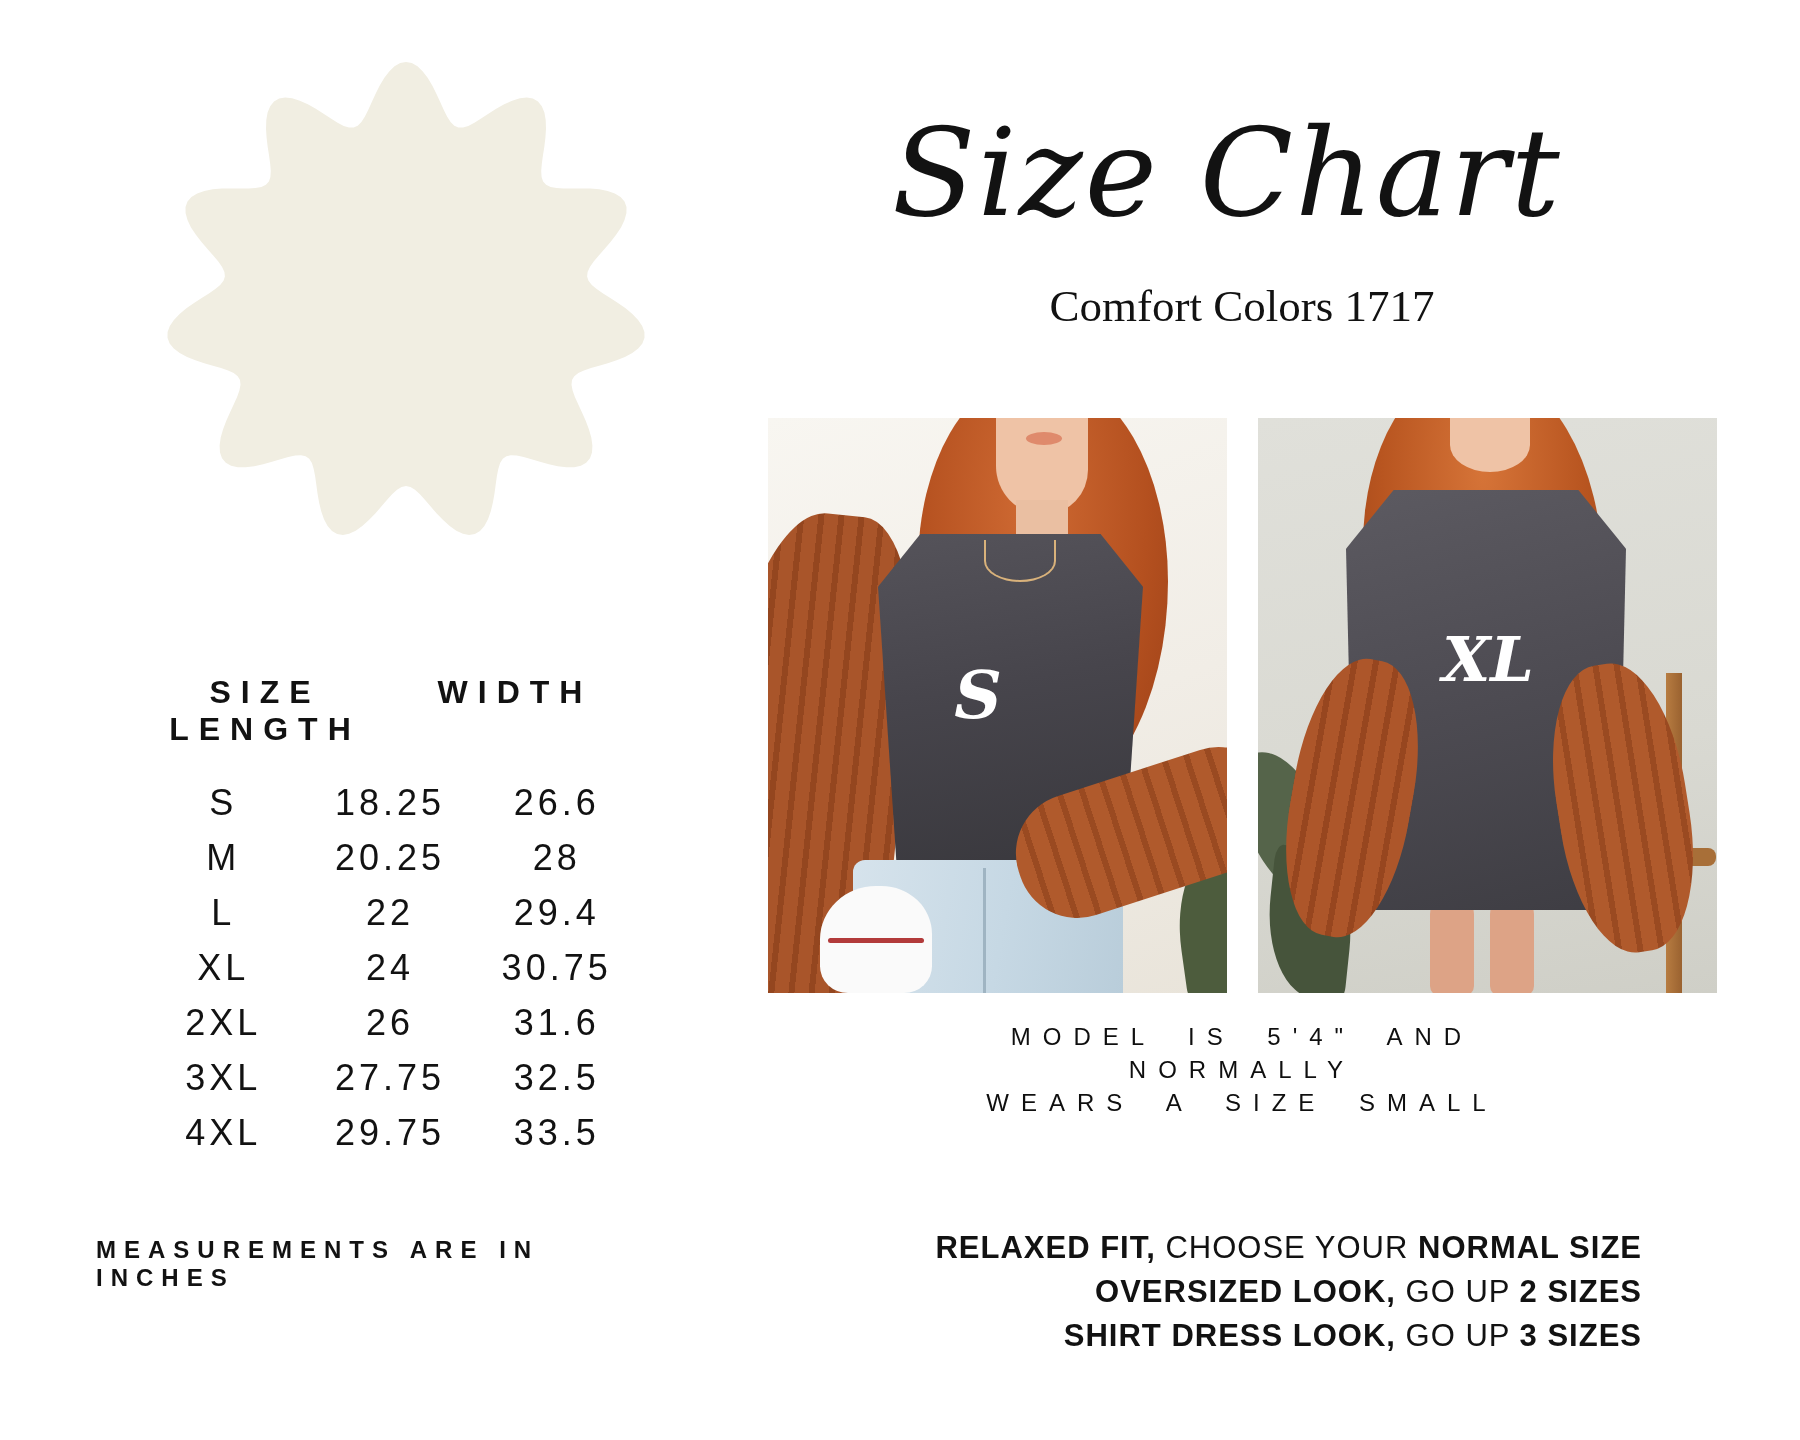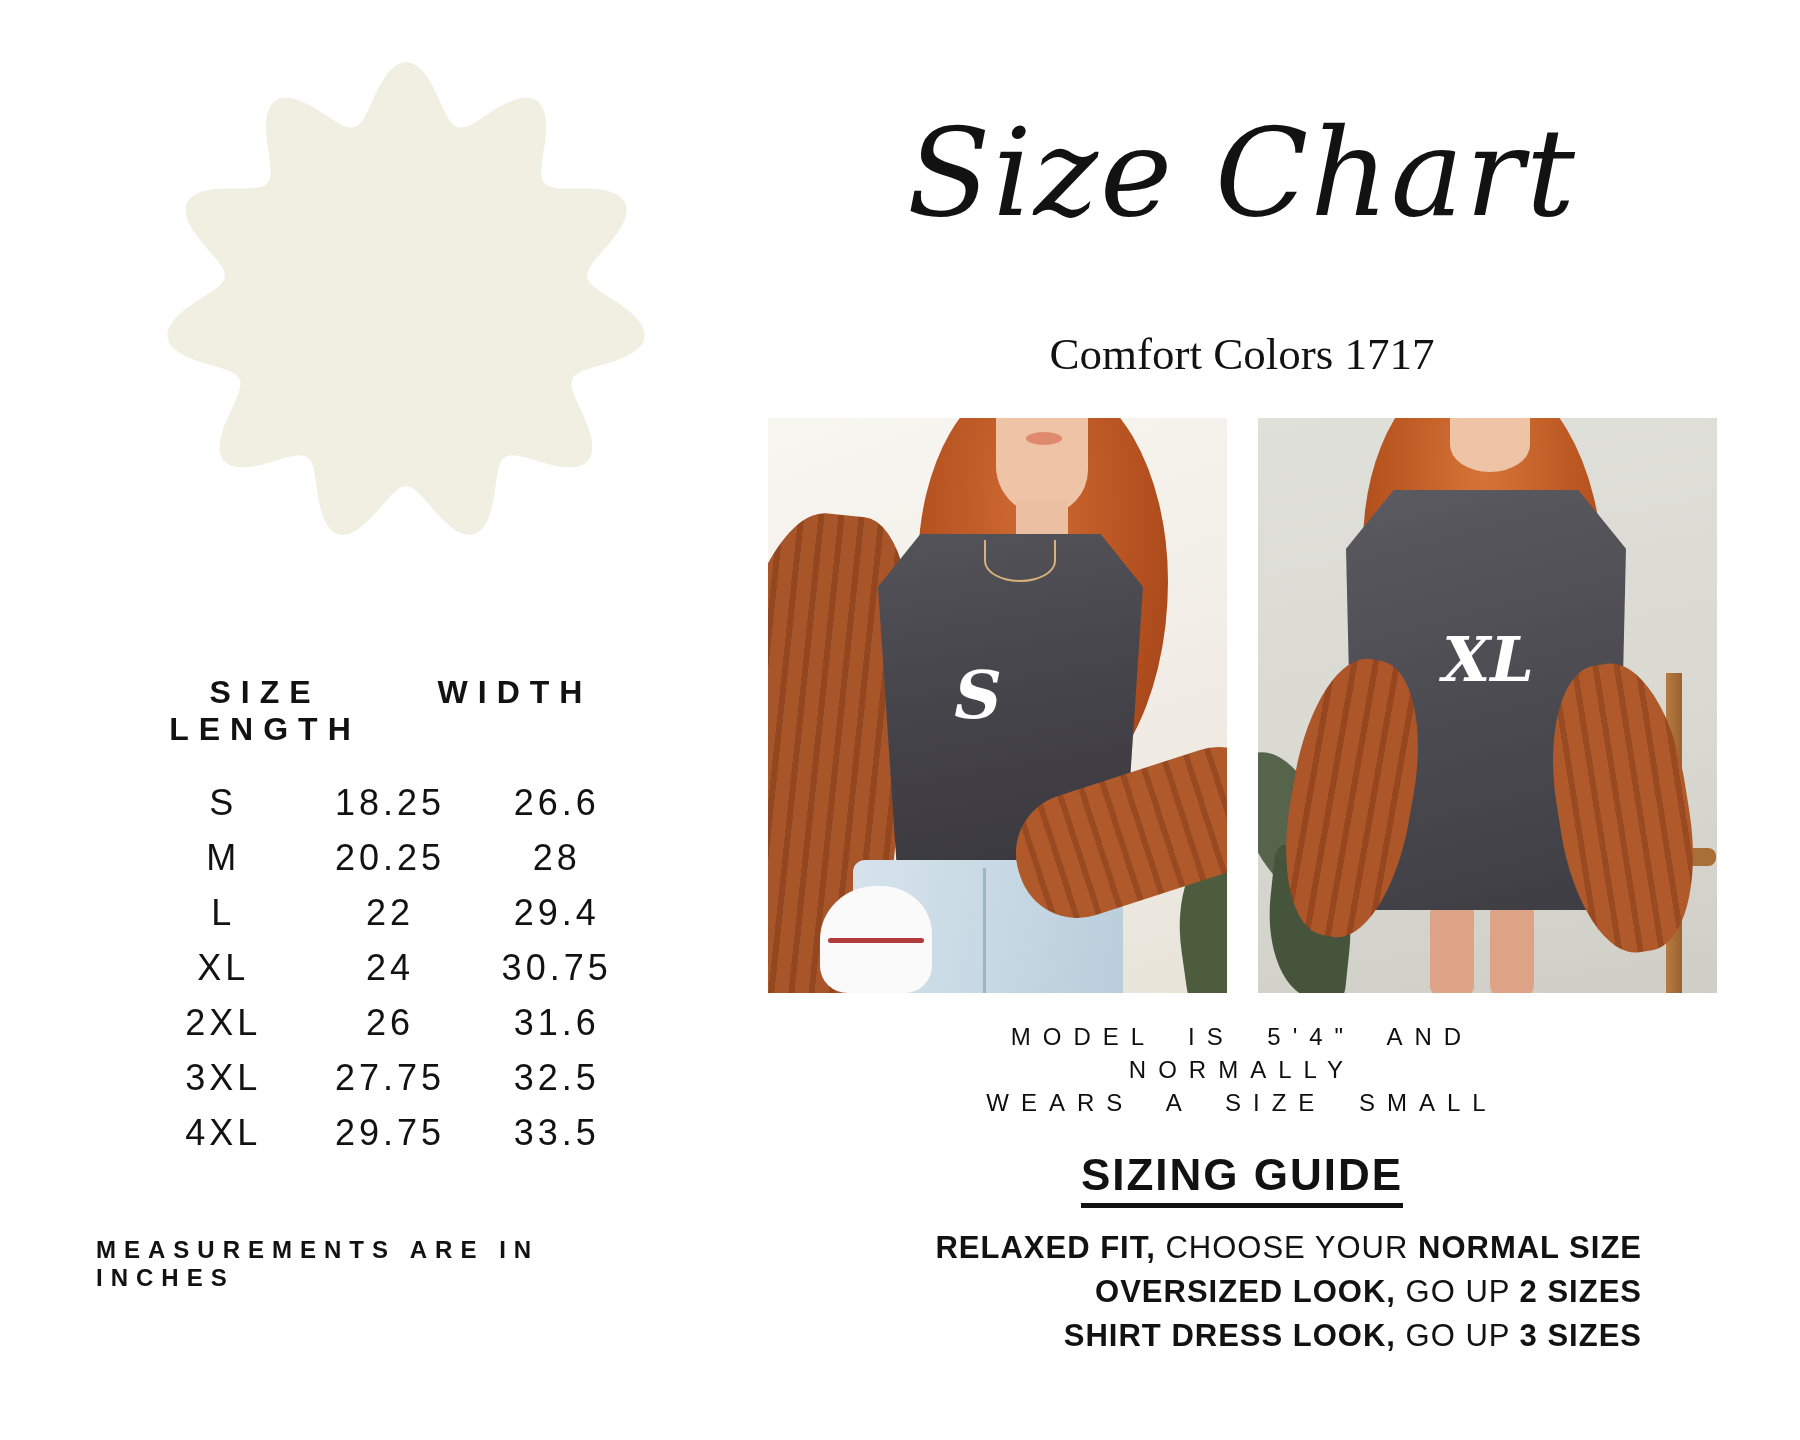--- a/index.html
+++ b/index.html
@@ -27,27 +27,27 @@
     display:grid; grid-template-columns:1fr 1fr 1fr;
     font-size:36px; letter-spacing:4px; text-align:center; line-height:42px;
   }
   .st-note {
     position:absolute; left:96px; top:1236px; width:520px;
     font-size:24px; font-weight:bold; letter-spacing:8px; text-align:left;
   }
 
   
   .title {
-    position:absolute; left:892px; top:88px; width:700px; text-align:center;
+    position:absolute; left:892px; top:88px; width:700px; text-align:left;
     font-family:"DejaVu Serif", serif; font-style:italic; font-weight:normal;
     font-size:122px; line-height:170px; letter-spacing:2px;
   }
   .subtitle {
     position:absolute; left:892px; top:280px; width:700px; text-align:center;
-    font-family:"Liberation Serif", serif; font-size:45px; line-height:52px;margin-top:48px;
+    font-family:"Liberation Serif", serif; font-size:45px; line-height:52px;
   }
 
   
   .photo { position:absolute; top:418px; width:459px; height:575px; overflow:hidden; }
   .photo-left  { left:768px;  background:linear-gradient(160deg,#f8f6f1 0%,#f1ede6 55%,#e9e4da 100%); }
   .photo-right { left:1258px; background:linear-gradient(170deg,#e0e0da 0%,#d9d9d2 60%,#cfcfc7 100%); }
   .photo * { position:absolute; }
 
   .shirt-letter {
     font-family:"DejaVu Serif", serif; font-style:italic; font-weight:bold;
@@ -233,22 +233,19 @@
     <div class="pr-jacket-r"></div>
     <div class="pr-tee"></div>
     <div class="shirt-letter pr-letter">XL</div>
   </div>
 
   <div class="model-caption">
     <div>MODEL IS 5'4" AND NORMALLY</div>
     <div>WEARS A SIZE SMALL</div>
   </div>
 
-  <div class="guide-head">
-    <span>SIZING GUIDE</span>
-  </div>
   <div class="guide-lines">
     <div><b>RELAXED FIT,</b><span> CHOOSE YOUR </span><b>NORMAL SIZE</b></div>
     <div><b>OVERSIZED LOOK,</b><span> GO UP </span><b>2 SIZES</b></div>
     <div><b>SHIRT DRESS LOOK,</b><span> GO UP </span><b>3 SIZES</b></div>
   </div>
 
 </div>
 
 </body></html>

